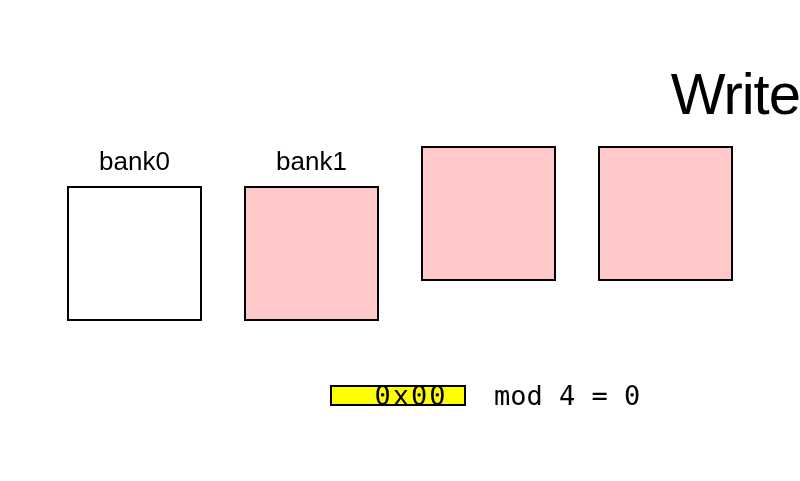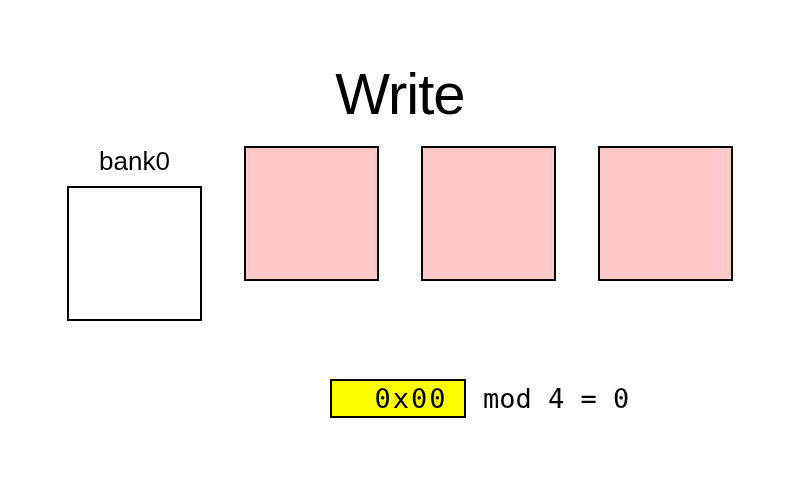--- a/index.html
+++ b/index.html
@@ -14,21 +14,21 @@
     background: #ffffff;
     overflow: hidden;
     font-family: "Liberation Sans", sans-serif;
     color: #000000;
   }
   .title {
     position: absolute;
     top: 62px;
     left: 0;
     width: 800px;
-    text-align: center;
+    text-align: right;
     font-size: 58px;
     line-height: 1.1;
     font-weight: 500;
     letter-spacing: -1px;
   }
   .banks-row {
     position: absolute;
     top: 146px;
     left: 67px;
     display: flex;
@@ -57,58 +57,59 @@
   .address-row {
     position: absolute;
     top: 379px;
     left: 330px;
     display: flex;
     align-items: center;
   }
   .address-box {
     box-sizing: border-box;
     width: 136px;
-    height: 39px;
+    height: 21px;
     border: 2px solid #000000;
     background: #ffff00;
     display: flex;
     align-items: center;
     justify-content: center;
     padding-left: 24px;
   }
   .mono {
     font-family: "DejaVu Sans Mono", monospace;
     font-size: 27px;
     white-space: pre;
   }
   .address-value {
     letter-spacing: 2px;
     text-indent: 2px;
     line-height: 29px;
   }
   .equation {
-    margin-left: 17px;
+    margin-left: 28px;
     line-height: 33px;
   }
 </style>
 </head>
 <body>
 
 <div class="canvas">
 
   <div class="title">Write</div>
 
   <div class="banks-row">
 
     <div class="bank-col">
       <div class="bank-label">bank0</div>
       <div class="bank-box" style="background: rgb(255, 255, 255);"></div>
     </div>
 
     <div class="bank-col">
+      <div class="bank-label">bank1</div>
       <div class="bank-box" style="background: rgb(255, 201, 201);"></div>
     </div>
 
     <div class="bank-col">
       <div class="bank-box" style="background: rgb(255, 201, 201);"></div>
     </div>
 
     <div class="bank-col">
       <div class="bank-box" style="background: rgb(255, 201, 201);"></div>
     </div>

